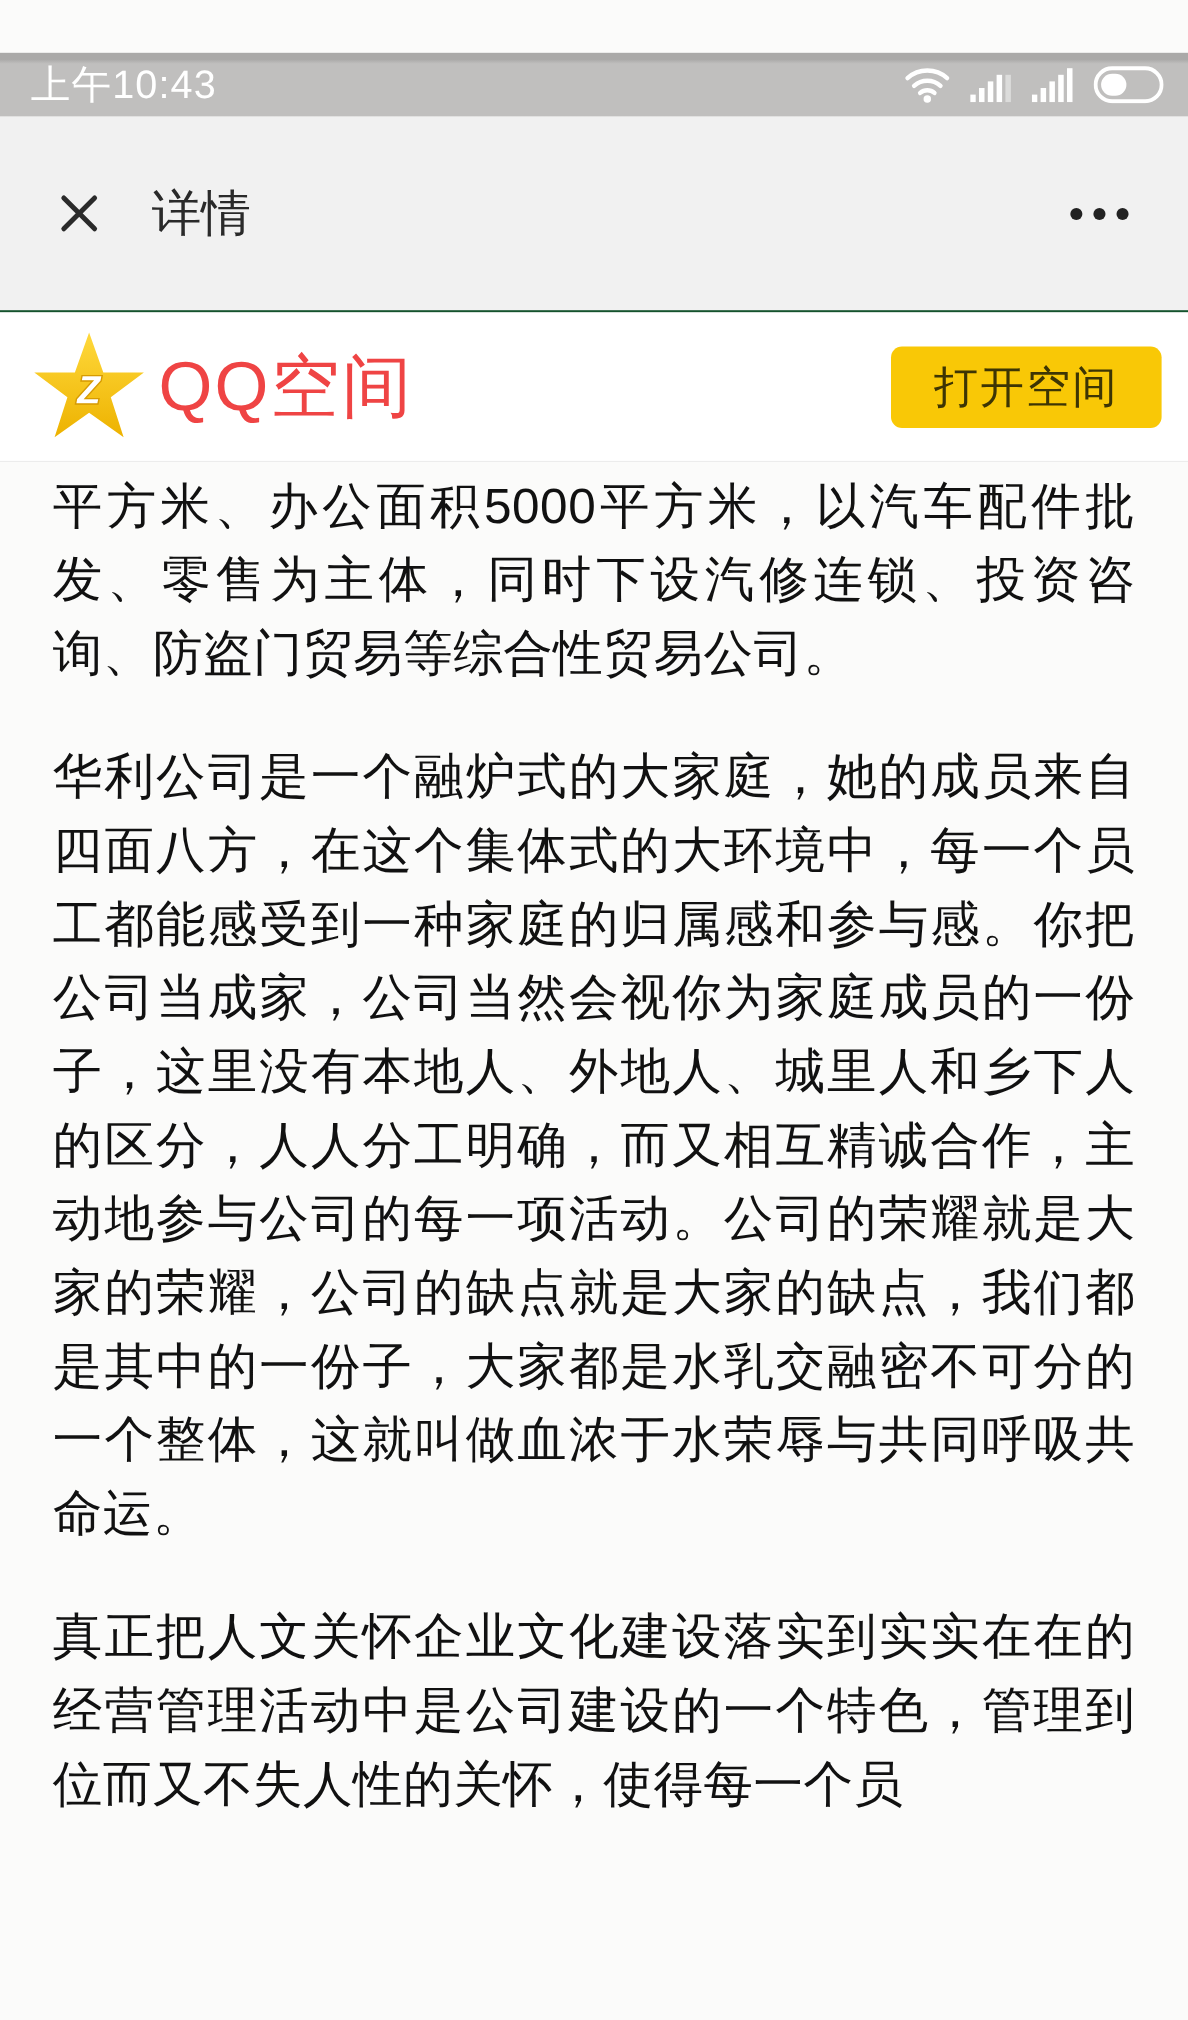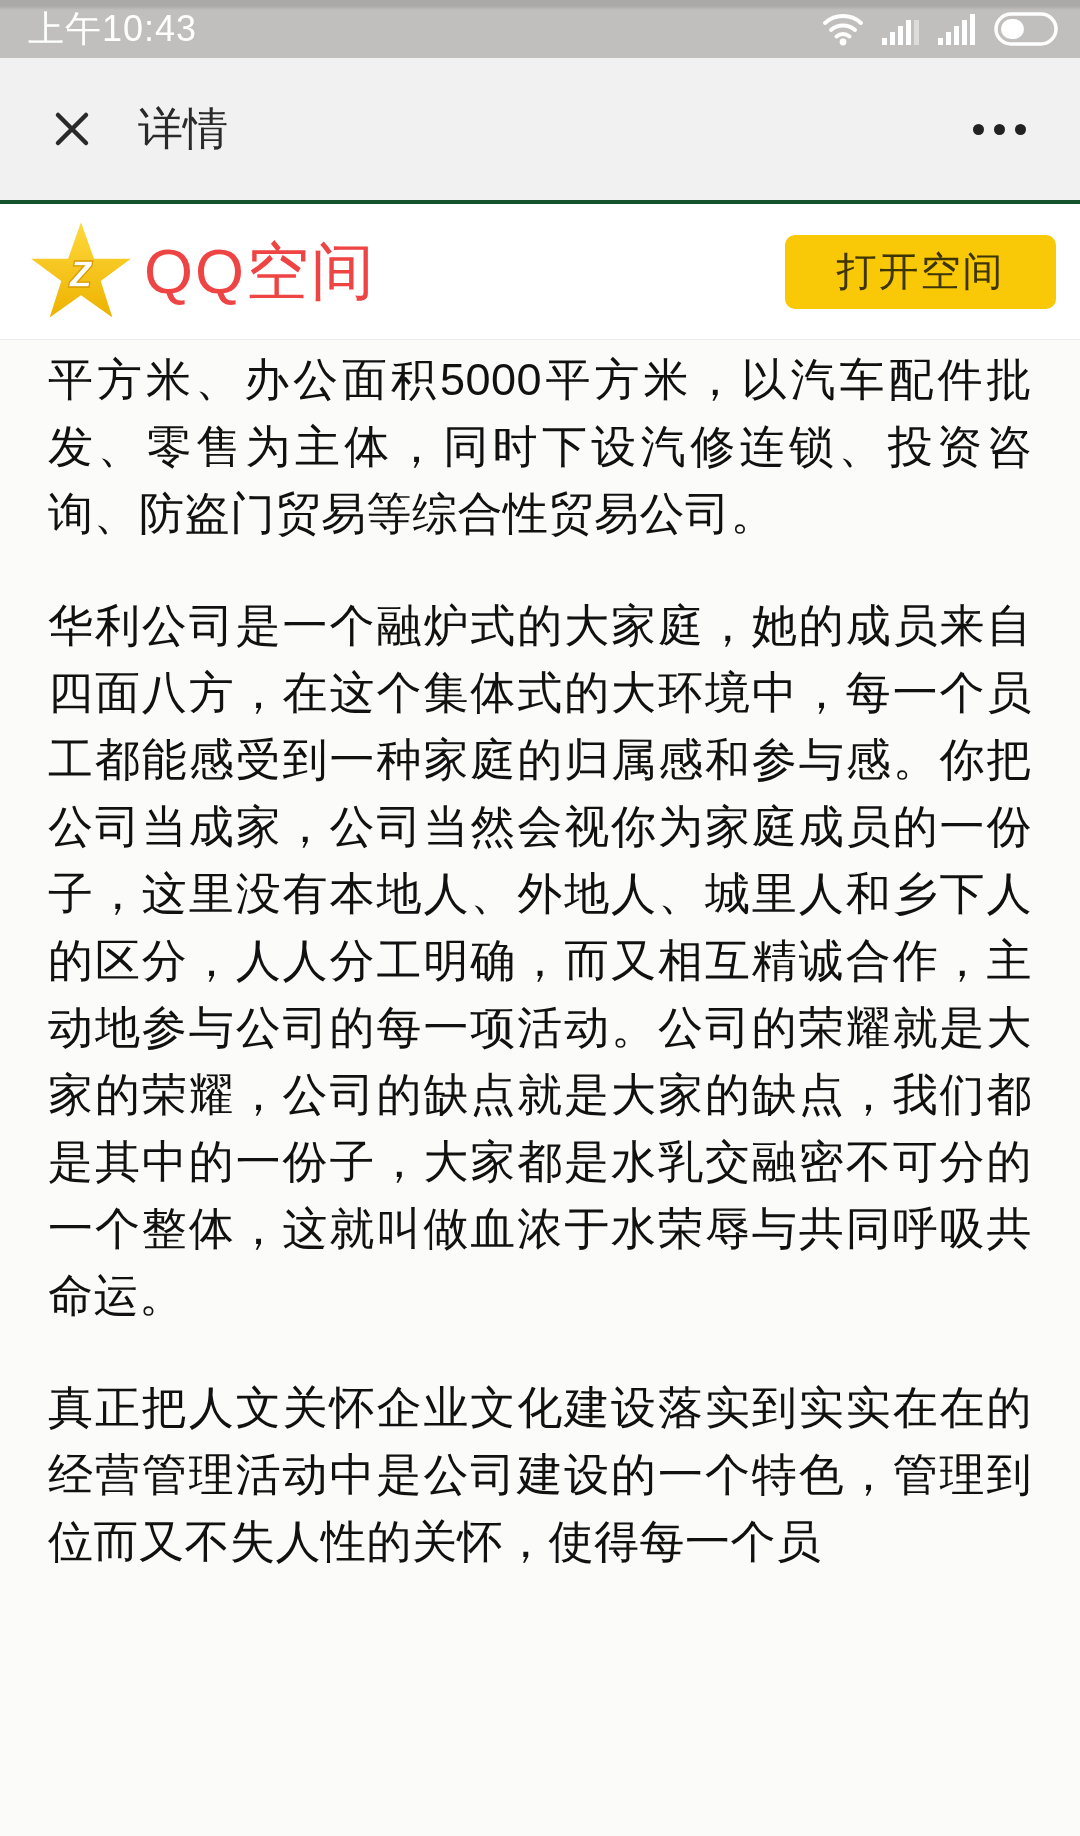--- a/index.html
+++ b/index.html
@@ -9,49 +9,50 @@
     background:#fbfbfa;
     -webkit-font-smoothing:antialiased;
   }
   
   .status-bar{
     height:58px;
     background:linear-gradient(#aaa9a8 0px,#aaa9a8 6px,#c0bfbe 10px,#c0bfbe 100%);
     display:flex;align-items:center;justify-content:space-between;
     padding:0 22px 0 28px;box-sizing:border-box;
     color:#ffffff;
+    margin-top:48px;
   }
   .status-time{font-size:36px;letter-spacing:1px;}
   .status-icons{display:flex;align-items:center;gap:18px;}
   .status-icons svg{display:block;}
   
   .nav-bar{
-    height:146px;background:#f1f1f1;
-    border-bottom:4px solid #14532d;
+    height:178px;background:#f1f1f1;
+    border-bottom:2px solid #14532d;
     display:flex;align-items:center;
     padding:0 52px;box-sizing:border-box;
   }
   .nav-close{width:40px;height:40px;cursor:pointer;}
   .nav-title{margin-left:46px;font-size:45px;color:#2a2a2a;}
   .nav-spacer{flex:1;}
   .nav-more{display:flex;gap:10px;align-items:center;cursor:pointer;padding:10px 2px;}
   .nav-more i{width:11px;height:11px;border-radius:50%;background:#222;display:block;}
   
   .banner{
     height:136px;background:#ffffff;
     display:flex;align-items:center;
     padding:0 24px 0 28px;box-sizing:border-box;
     border-bottom:1px solid #ececec;
   }
   .banner-logo{display:flex;align-items:center;}
   .banner-logo svg{display:block;}
   .brand-name{font-size:63px;color:#ef4444;margin-left:10px;letter-spacing:2px;font-weight:500;}
   .banner-spacer{flex:1;}
   .open-btn{
-    width:271px;height:74px;border:none;border-radius:10px;
+    width:246px;height:74px;border:none;border-radius:10px;
     background:#f9c806;color:#3d3504;font-size:40px;
     display:flex;align-items:center;justify-content:center;
     font-family:inherit;cursor:pointer;letter-spacing:2px;
   }
   
   .article{
     padding:6px 48px 0 48px;
     background:#fbfbfa;
   }
   .article p{

